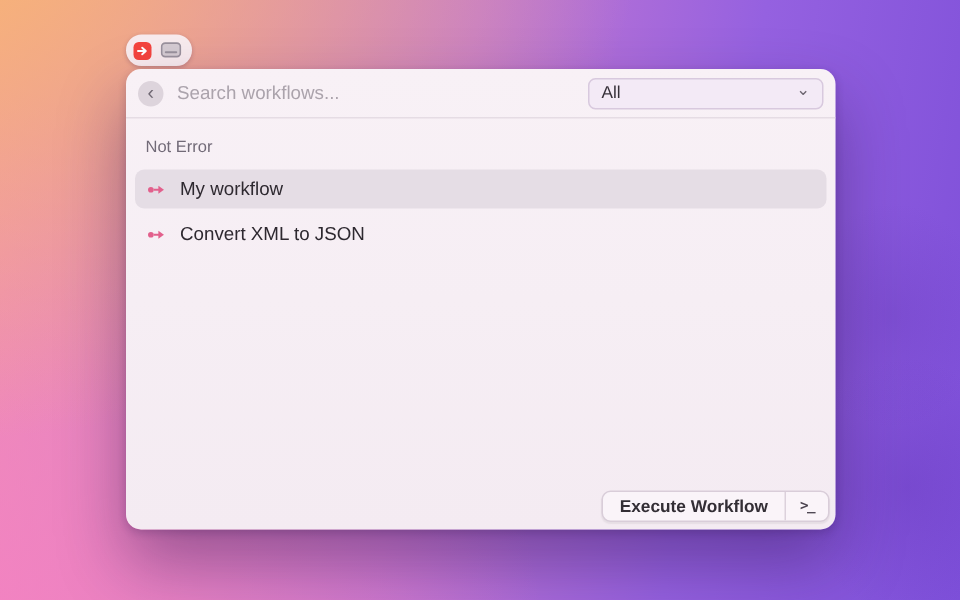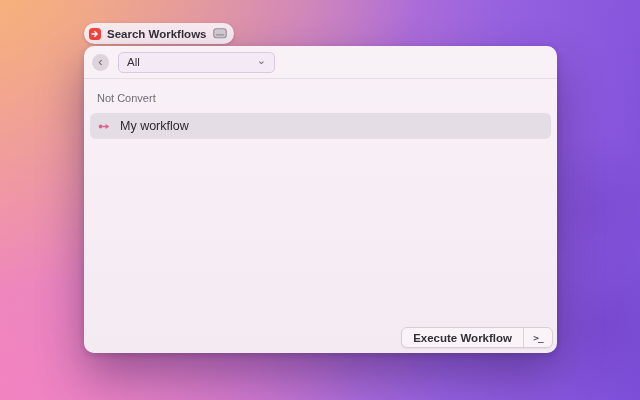--- a/index.html
+++ b/index.html
@@ -104,55 +104,65 @@
 <div class="stage">
   <div class="blob blob-1"></div>
   <div class="blob blob-2"></div>
 
   <div class="badge">
     <span class="badge-app-icon">
       <svg width="8" height="8" viewBox="0 0 8 8">
         <path d="M1 4 H5.6 M3.8 1.8 L6.2 4 L3.8 6.2" stroke="#ffffff" stroke-width="1.3" fill="none" stroke-linecap="round" stroke-linejoin="round"></path>
       </svg>
     </span>
-    <span class="badge-label">Search Workflows</span>
     <span class="kbd-icon">
       <svg width="14" height="11" viewBox="0 0 14 11">
         <rect x="0.75" y="0.75" width="12.5" height="9" rx="2.4" fill="#cfc6ce" stroke="#8a8290" stroke-width="1.1"></rect>
         <path d="M3.5 6.8 H10.5" stroke="#8a8290" stroke-width="1.3" stroke-linecap="round"></path>
       </svg>
     </span>
   </div>
 
   <div class="window">
 
     <div class="win-header">
       <div class="back-btn">
         <span>‹</span>
       </div>
+      <input class="search-input" type="text" placeholder="Search workflows..." style="">
       <div class="filter-select">
         <span>All</span>
         <span class="chevron-down">⌄</span>
       </div>
     </div>
 
     <div class="win-body">
-      <div class="section-title">Not Convert</div>
+      <div class="section-title">Not Error</div>
 
       <div class="row selected">
         <span class="row-icon">
           <svg width="13" height="13" viewBox="0 0 13 13">
             <circle cx="2.6" cy="6.5" r="1.9" fill="#e2608c"></circle>
             <path d="M4.5 6.5 H8.2" stroke="#e2608c" stroke-width="1.4"></path>
             <path d="M7.6 3.9 L11.3 6.5 L7.6 9.1 Z" fill="#e2608c"></path>
           </svg>
         </span>
         <span>My workflow</span>
       </div>
 
+      <div class="row">
+        <span class="row-icon">
+          <svg width="13" height="13" viewBox="0 0 13 13">
+            <circle cx="2.6" cy="6.5" r="1.9" fill="#e2608c"></circle>
+            <path d="M4.5 6.5 H8.2" stroke="#e2608c" stroke-width="1.4"></path>
+            <path d="M7.6 3.9 L11.3 6.5 L7.6 9.1 Z" fill="#e2608c"></path>
+          </svg>
+        </span>
+        <span>Convert XML to JSON</span>
+      </div>
 
     </div>
 
     <div class="win-footer">
       <div class="exec-btn">
         <div class="exec-main">Execute Workflow</div>
         <div class="exec-divider"></div>
         <div class="exec-icon">
           <span>&gt;_</span>
         </div>

